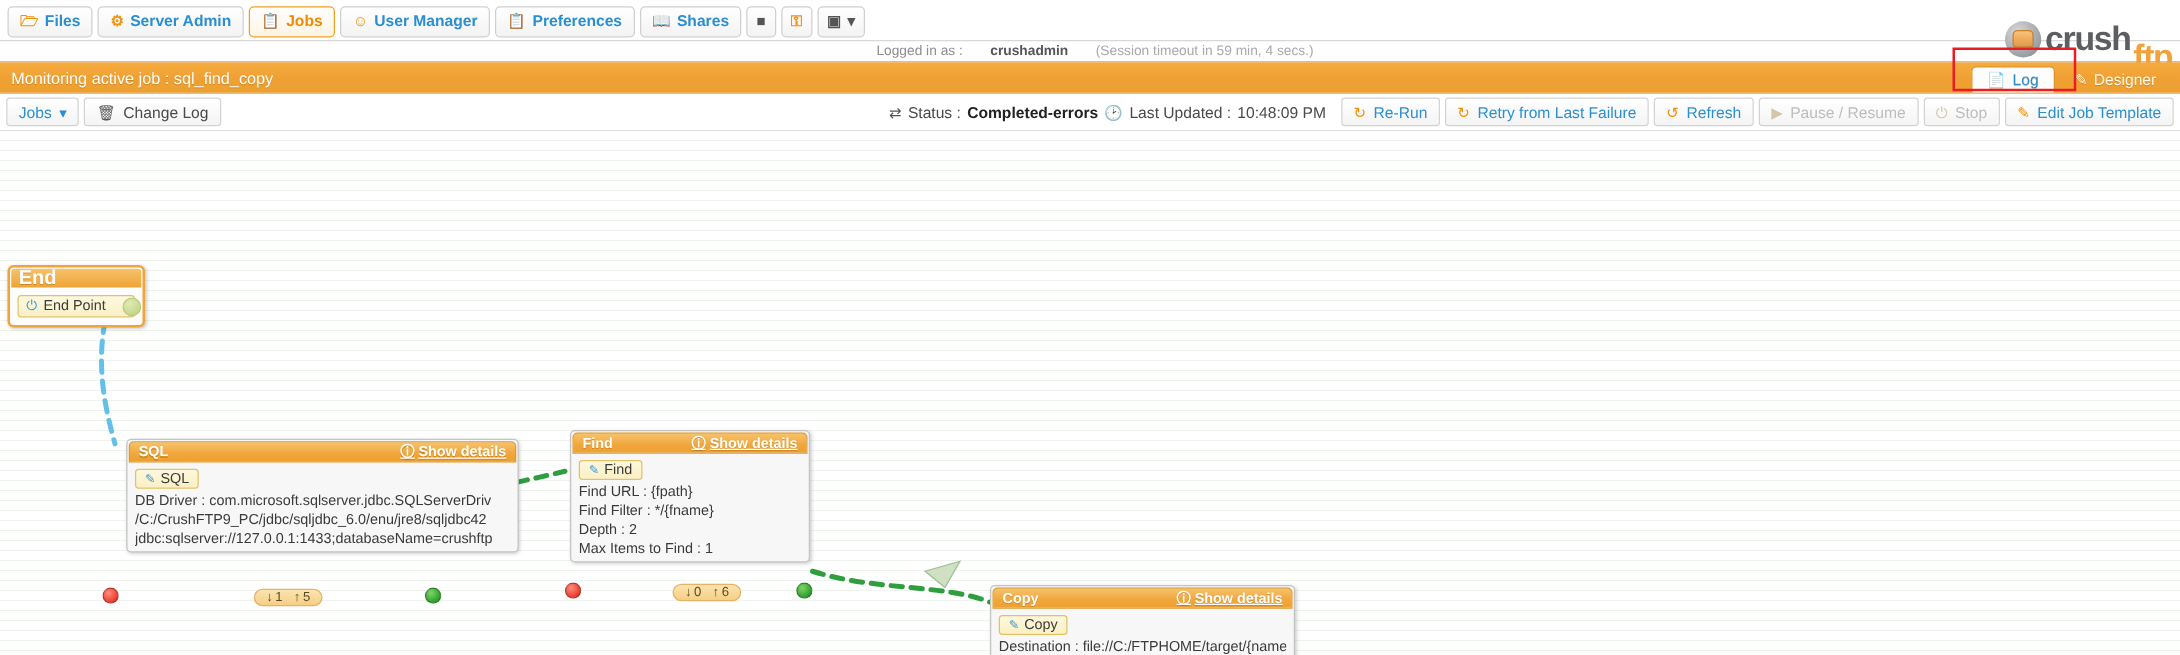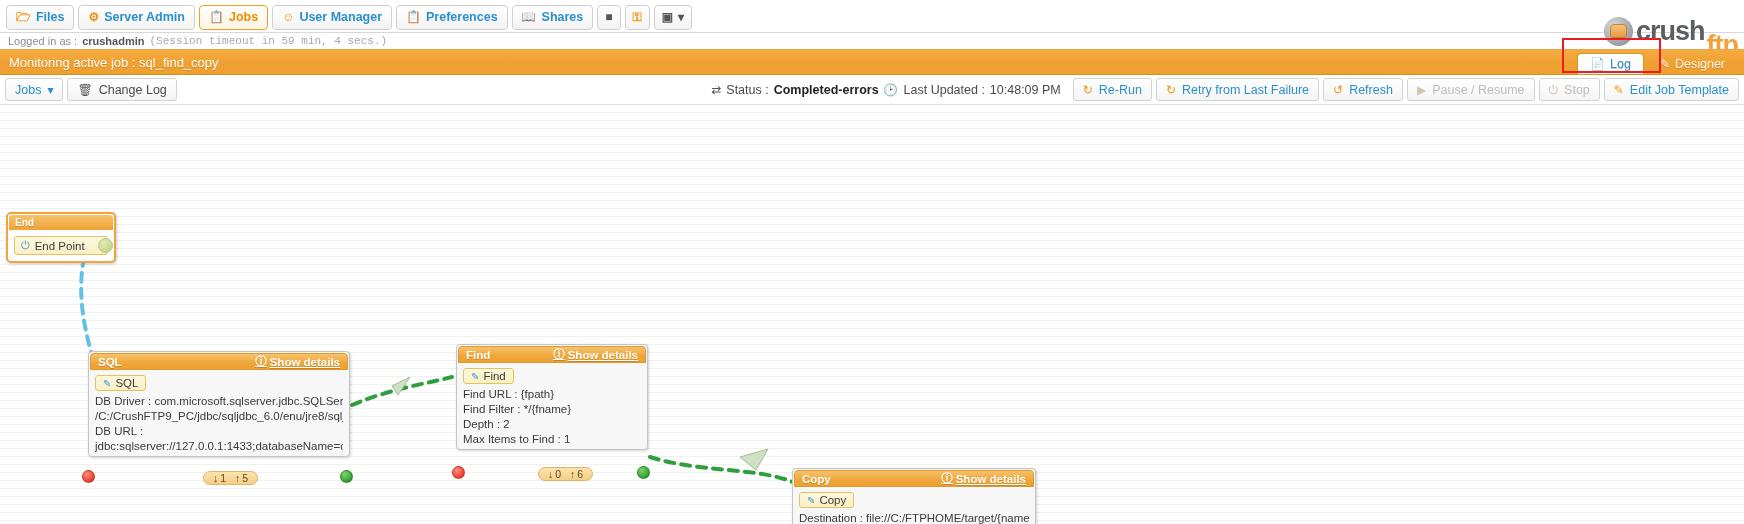--- a/index.html
+++ b/index.html
@@ -67,25 +67,26 @@
   }
   .logo .crush { color: #5b5f62; }
   .logo .ftp { color: #f2a23a; margin-top: 29px; }
 
   
   .userline {
     height: 16px;
     padding-left: 8px;
     font-size: 11px;
     color: #8d8d8d;
-    display: flex; align-items: center; gap: 5px;
+    display: flex; align-items: center; gap: 22px;
     background: #fff;
+    justify-content: center;
   }
   .userline b { color: #555; }
-  .userline .timeout { color: #a9a9a9; font-family: Liberation Mono, monospace; }
+  .userline .timeout { color: #a9a9a9; }
 
   
   .jobbar {
     position: relative;
     height: 26px;
     background: linear-gradient(#f5ab3e, #f0a033 55%, #eda02f);
     border-top: 1px solid #e8a54c;
     border-bottom: 1px solid #d98e1c;
     display: flex; align-items: center;
     padding-left: 9px;
@@ -260,21 +261,21 @@
     box-shadow: 1px 1px 3px rgba(0,0,0,.2);
     z-index: 12;
   }
   .endnode .eh {
     height: 15px;
     background: linear-gradient(#f7c26b, #efa336);
     border-radius: 3px 3px 0 0;
     margin: 1px;
     padding: 0 6px;
     color: #fff;
-    font-size: 10px; font-weight: bold;
+    font-size: 16px; font-weight: bold;
     display: flex; align-items: center;
     text-shadow: 0 1px 0 rgba(150,95,5,.4);
     text-align: right;
   }
   .endnode .eb { padding: 5px 6px 6px 6px; }
   .endpoint-btn {
     display: flex; align-items: center; gap: 5px;
     border: 1px solid #e3c264;
     background: linear-gradient(#fdf8df, #faf0c6);
     border-radius: 3px;
@@ -436,36 +437,35 @@
     <div class="eh">End</div>
     <div class="eb">
       <div class="endpoint-btn">
         <span class="power">⏻</span>
         <span>End Point</span>
         <span class="endgreen"></span>
       </div>
     </div>
   </div>
 
-  <div class="node" style="left:88px; top:246px; width:262px;">
+  <div class="node" style="left:101px; top:246px; width:314px;">
     <div class="node-head">
       <span>SQL</span>
       <span class="showdet">
         <span>ⓘ</span>
         <span>Show details</span>
       </span>
     </div>
     <div class="node-body">
       <div class="node-tag">
         <span class="pencil">✎</span>
         <span>SQL</span>
       </div>
       <div class="node-line">DB Driver : com.microsoft.sqlserver.jdbc.SQLServerDriv</div>
       <div class="node-line">/C:/CrushFTP9_PC/jdbc/sqljdbc_6.0/enu/jre8/sqljdbc42</div>
-      <div class="node-line">DB URL :</div>
       <div class="node-line">jdbc:sqlserver://127.0.0.1:1433;databaseName=crushftp</div>
     </div>
   </div>
   <div class="dot red" style="left:82px; top:365px;"></div>
   <div class="dot green" style="left:340px; top:365px;"></div>
   <div class="counters" style="left:203px; top:366px;">
     <span>
         <span>↓</span>
         <span>1</span>
       </span>

